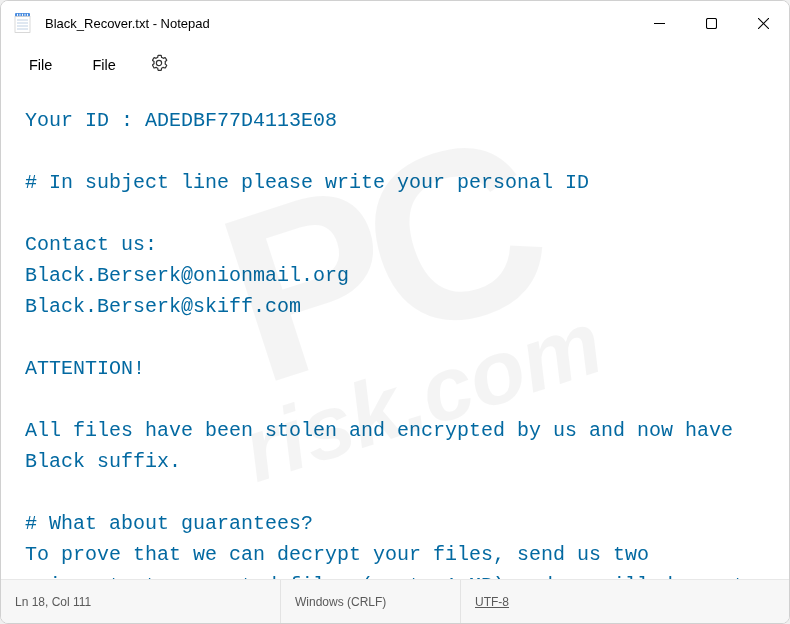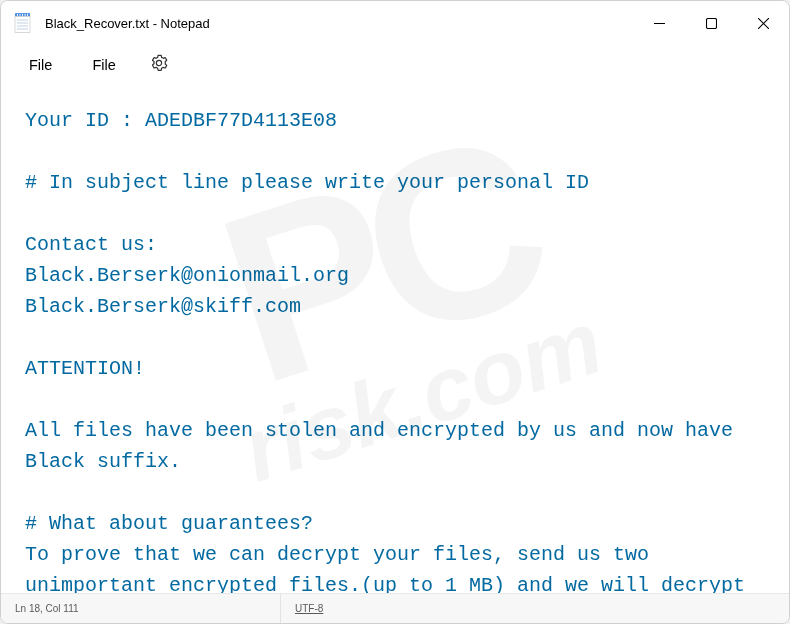--- a/index.html
+++ b/index.html
@@ -82,26 +82,26 @@
     padding: 20px 24px;
     font-family: Consolas, "Courier New", monospace;
     font-size: 20px;
     line-height: 1.55;
     color: #0369a1;
     white-space: pre-wrap;
     overflow: hidden;
     position: relative;
   }
   .statusbar {
-    height: 30px;
+    height: 44px;
     border-top: 1px solid #e8e8e8;
     display: flex;
     align-items: flex-start;
     background: #f7f7f7;
-    font-size: 10px;
+    font-size: 12px;
     color: #5a5a5a;
   }
   .status-cell {
     padding: 0 14px;
     height: 100%;
     display: flex;
     align-items: center;
     border-right: 1px solid #e3e3e3;
   }
   .status-cell.pos { width: 280px; }
@@ -193,20 +193,21 @@
 
 # What about guarantees?
 To prove that we can decrypt your files, send us two unimportant encrypted files.(up to 1 MB) and we will decrypt them for free.
 
 
 +Do not delete or modify encrypted files.
 +Decryption of your files with the help of third parties may cause increased price(they add their fee to our).</div>
 
   <div class="statusbar">
     <div class="status-cell pos">Ln 18, Col 111</div>
+    <div class="status-cell eol">Windows (CRLF)</div>
     <div class="status-cell enc">UTF-8</div>
   </div>
 
   <div class="wm">
     <div class="wm-line1">PC</div>
     <div class="wm-line2">risk.com</div>
   </div>
 
 </div>
 

